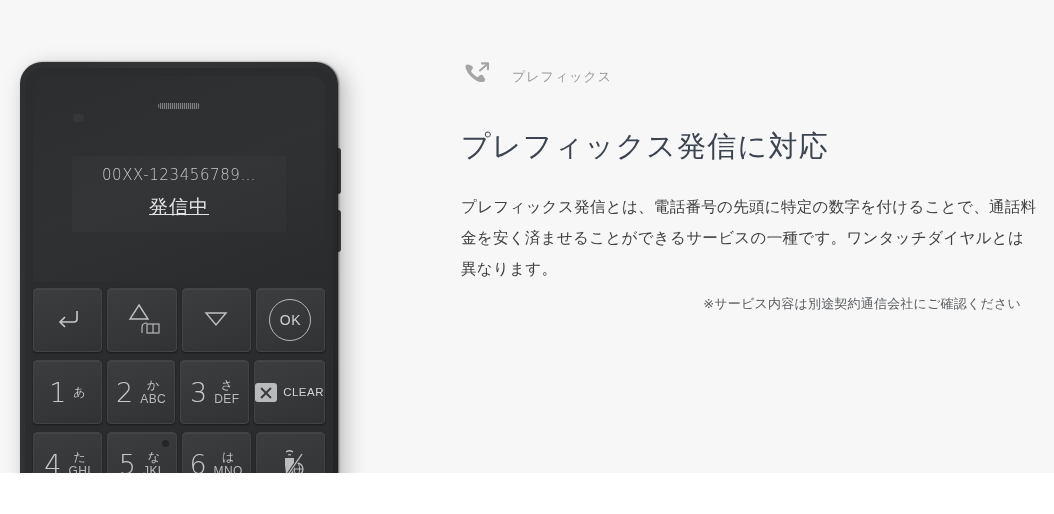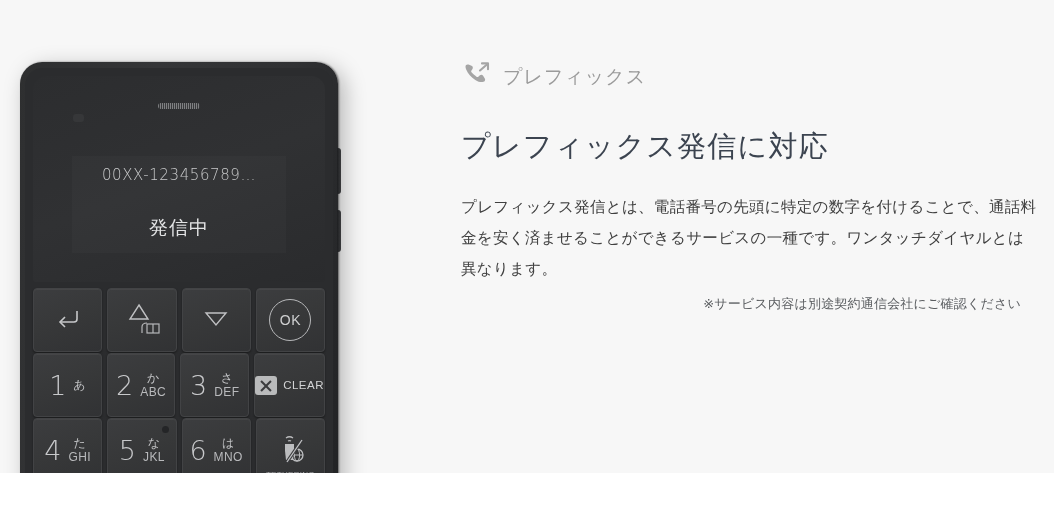--- a/index.html
+++ b/index.html
@@ -115,39 +115,40 @@
 
   .call-number {
     font-size: 15px;
     letter-spacing: 0.6px;
     color: #c9cacb;
     font-family: "DejaVu Sans", sans-serif;
     font-weight: 300;
   }
 
   .call-status {
-    margin-top: 31px;
+    margin-top: 10px;
     font-size: 19px;
     color: #e3e4e5;
     letter-spacing: 1px;
+    text-decoration: underline;
   }
 
   
   .keypad {
     position: absolute;
     left: 8px;
     top: 220px;
     right: 8px;
     bottom: 0;
   }
 
   .key-row {
     display: flex;
     gap: 5px;
-    margin-bottom: 1px;
+    margin-bottom: 8px;
     height: 64px;
   }
 
   .key {
     position: relative;
     flex: 1;
     background: linear-gradient(160deg, #3c3d3f 0%, #373839 50%, #313234 100%);
     border: 1px solid #424345;
     border-radius: 4px;
     box-shadow: 0 1px 2px rgba(0,0,0,0.4), inset 0 1px 0 rgba(255,255,255,0.05);
@@ -261,23 +262,24 @@
 
   .eyebrow {
     display: flex;
     align-items: center;
     gap: 12px;
     margin-top: 62px;
     height: 30px;
   }
 
   .eyebrow-label {
-    font-size: 19px;
+    font-size: 13px;
     color: #9b9b9b;
     letter-spacing: 1px;
+    margin-left: 9px;
   }
 
   .headline {
     margin-top: 37px;
     font-size: 29px;
     font-weight: 400;
     color: #3c4450;
     letter-spacing: 1.2px;
     line-height: 1.2;
   }

